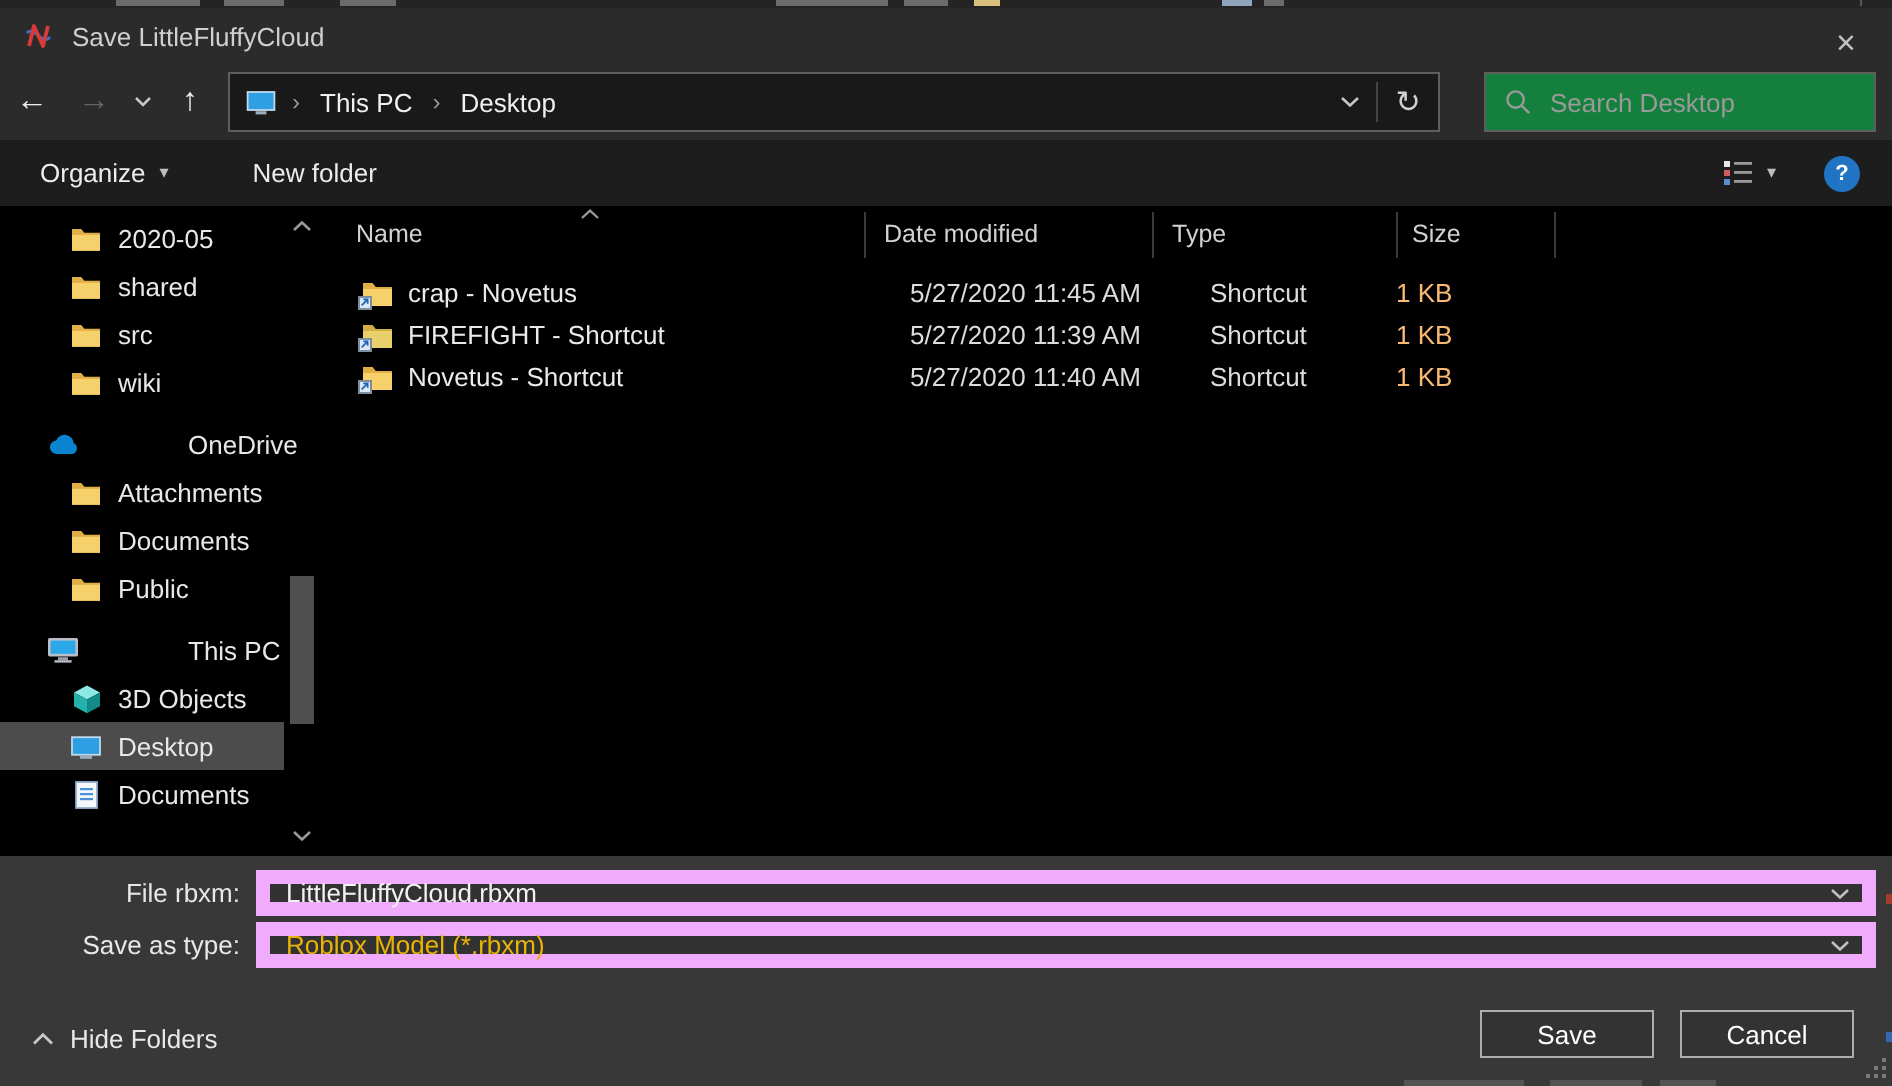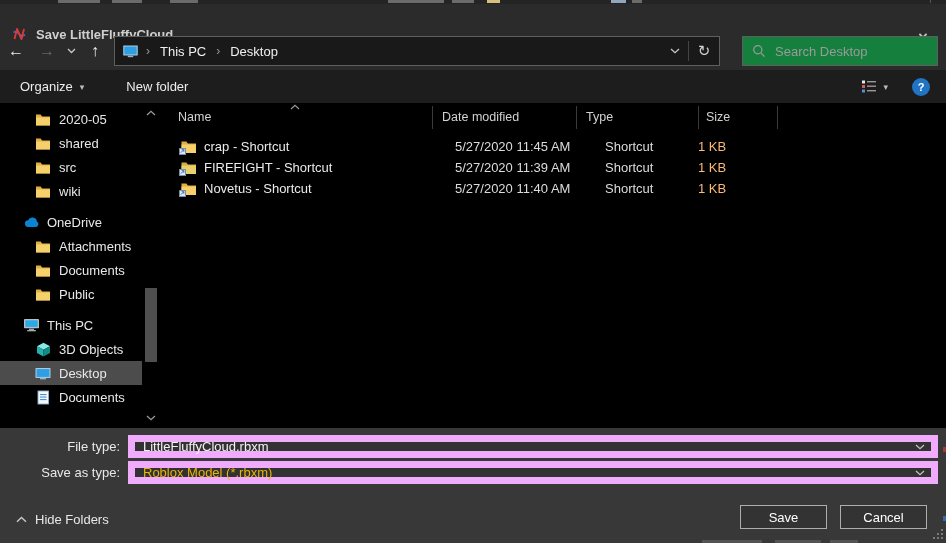--- a/index.html
+++ b/index.html
@@ -6,21 +6,21 @@
   html,body { background:#111; }
   .window {
     position: relative; width: 946px; height: 543px; overflow: hidden;
     background:#2b2b2b; color:#e6e6e6;
     font-family: "Liberation Sans", "DejaVu Sans", sans-serif; font-size: 13px;
   }
   
   .bg-strip { position:absolute; top:0; left:0; width:100%; height:4px; background:#242424; }
   .frag { position:absolute; top:0; height:3px; background:#6b6b6b; }
   
-  .titlebar { position:absolute; top:20px; left:0; right:0; height:28px; display:flex; align-items:center; padding-left:11px;font-weight:bold; }
+  .titlebar { position:absolute; top:4px; left:0; right:0; height:28px; display:flex; align-items:center; padding-left:11px; }
   .title-text { color:#cfcfcf; margin-left:9px; }
   .close-btn { position:absolute; right:0; top:4px; width:46px; height:28px; display:flex; align-items:center; justify-content:center; color:#c3c3c3; font-size:17px; cursor:pointer; }
   
   .navbar { position:absolute; top:32px; left:0; right:0; height:38px; display:flex; align-items:center; }
   .nav-btn { display:flex; align-items:center; justify-content:center; height:30px; color:#ededed; font-size:16px; }
   .nav-back { width:32px; }
   .nav-fwd  { width:30px; color:#646464; }
   .nav-drop { width:18px; }
   .nav-up   { width:30px; }
   .addressbar { width:606px; height:30px; margin-left:4px; border:1px solid #5f5f5f; background:#191919; display:flex; align-items:center; }
@@ -41,21 +41,21 @@
   .new-folder { margin-left:42px; }
   .tb-right { margin-left:auto; display:flex; align-items:center; gap:8px; padding-right:16px; }
   .view-btn { display:flex; align-items:center; gap:6px; }
   .view-caret { font-size:9px; color:#bdbdbd; }
   .help-btn { width:18px; height:18px; margin-left:16px; border-radius:50%; background:#2173c4; color:#fff; font-size:11px; font-weight:bold; display:flex; align-items:center; justify-content:center; }
   
   .main { position:absolute; top:103px; left:0; width:946px; height:325px; background:#000; display:flex; }
   .sidebar { width:160px; position:relative; padding-top:4px; flex:none; }
   .side-item { height:24px; display:flex; align-items:center; color:#e8e8e8; cursor:default; }
   .side-item .ic { width:18px; display:flex; justify-content:center; margin-right:7px; flex:none; }
-  .ind1 { padding-left:22px; }
+  .ind1 { padding-left:22px;gap:47px; }
   .ind2 { padding-left:34px; }
   .side-item.selected { background:#4c4c4c; width:142px; }
   .side-gap { height:7px; }
   .side-scroll { position:absolute; top:4px; right:2px; bottom:0; width:14px; }
   .scroll-chevron { position:absolute; left:1px; width:12px; height:12px; display:flex; align-items:center; justify-content:center; }
   .scroll-thumb { position:absolute; left:1px; top:181px; width:12px; height:74px; background:#4f4f4f; }
   
   .filearea { flex:1; position:relative; }
   .lv-header { height:28px; display:flex; align-items:center; color:#d2d2d2; font-size:12.5px; position:relative; }
   .hc { height:100%; display:flex; align-items:center; }
@@ -342,21 +342,21 @@
               <svg width="17" height="14" viewBox="0 0 17 14">
                   <path d="M1.5 1.5 h4.8 l1.6 2 H16 v9.5 H1.5 z" fill="#dfae45"></path>
                   <rect x="1.5" y="4.5" width="14.5" height="8.5" fill="#f6d06b"></rect>
                 </svg>
               <span class="badge">
                   <svg width="6" height="6" viewBox="0 0 6 6">
                     <path d="M1 5 L4.6 1.4 M2 1.4 H4.6 V4" stroke="#1e62b4" stroke-width="1" fill="none"></path>
                   </svg>
                 </span>
             </span>
-            <span>crap - Shortcut</span>
+            <span>crap - Novetus</span>
           </span>
           <span class="c-date">5/27/2020 11:45 AM</span>
           <span class="c-type">Shortcut</span>
           <span class="c-size">1 KB</span>
         </div>
         <div class="row">
           <span class="c-name">
             <span class="file-ic">
               <svg width="17" height="14" viewBox="0 0 17 14">
                   <path d="M1.5 1.5 h4.8 l1.6 2 H16 v9.5 H1.5 z" fill="#cfae45"></path>
@@ -392,21 +392,21 @@
           <span class="c-date">5/27/2020 11:40 AM</span>
           <span class="c-type">Shortcut</span>
           <span class="c-size">1 KB</span>
         </div>
       </div>
     </div>
   </div>
 
   <div class="footer">
     <div class="f-row f-row1">
-      <span class="f-label">File type:</span>
+      <span class="f-label">File rbxm:</span>
       <div class="combo">
         <input type="text" value="LittleFluffyCloud.rbxm" style="">
         <span class="combo-dd">
           <svg width="10" height="6" viewBox="0 0 10 6">
               <path d="M1 1 L5 4.7 L9 1" stroke="#c0c0c0" stroke-width="1.3" fill="none"></path>
             </svg>
         </span>
       </div>
     </div>
     <div class="f-row f-row2">

